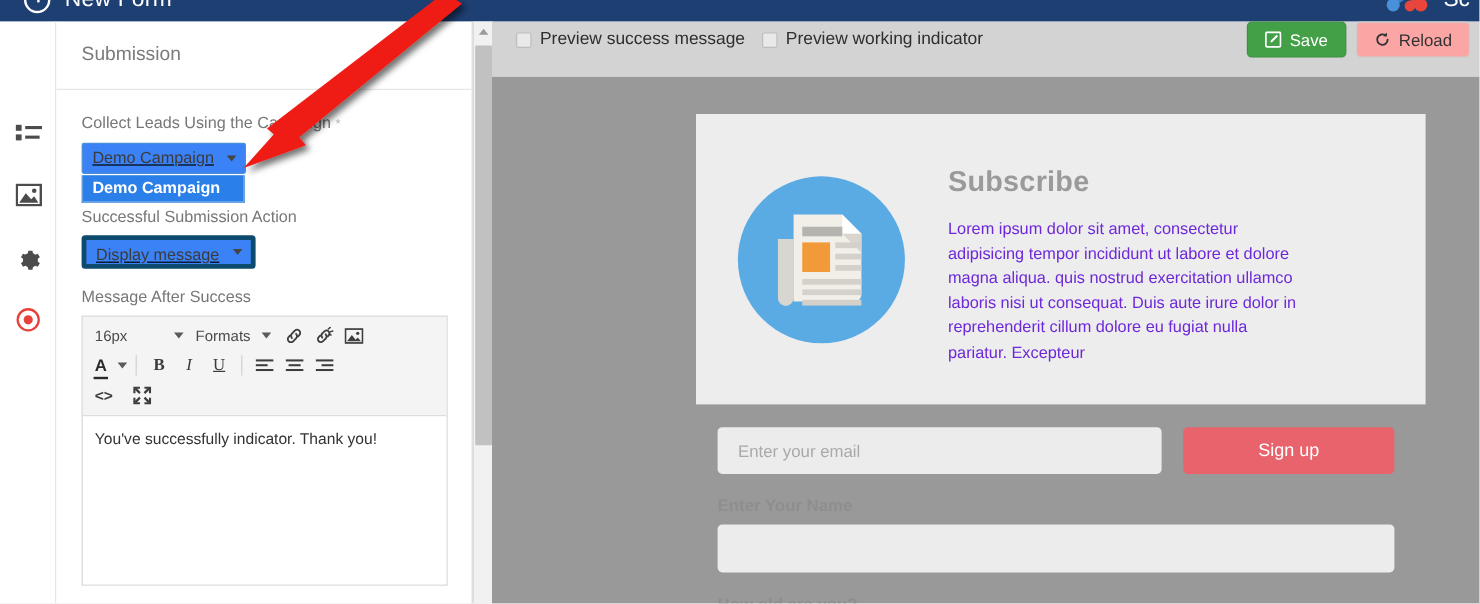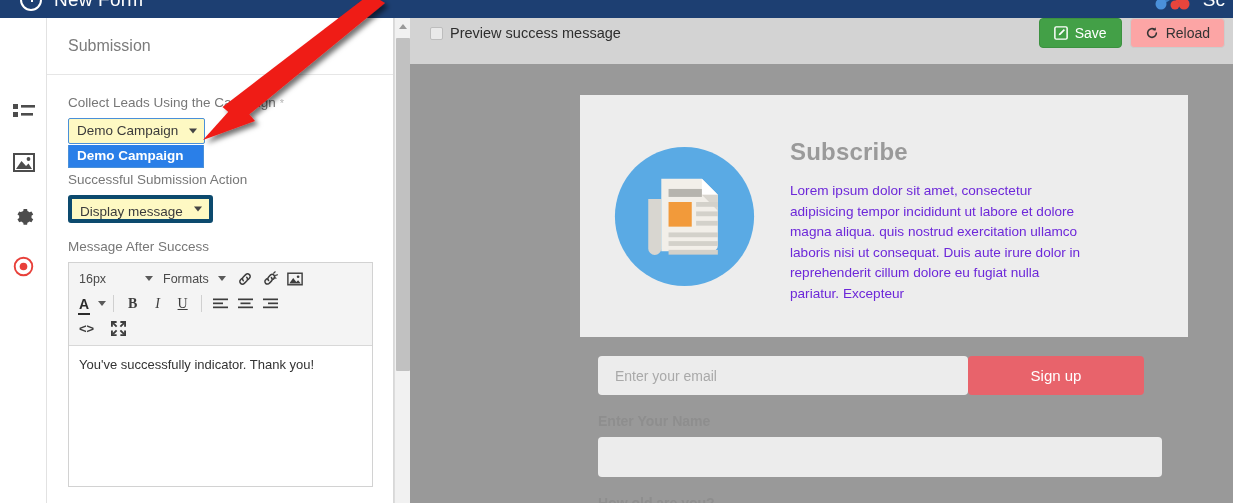--- a/index.html
+++ b/index.html
@@ -67,22 +67,23 @@
   .panel-body { padding: 20px 21px 0 21px; }
 
   .field-label {
     font-size: 13.5px; color: #777777; margin-bottom: 7px; line-height: 16px;
   }
   .req-star { color: #b9b9b9; font-size: 11px; }
 
   .select-box {
     position: relative; display: inline-block;
     min-width: 136px; height: 26px;
-    border: 1px solid #4a90d9; background: #fef9c3;
+    border: 1px solid #4a90d9; background: #3b82f6;
     border-radius: 2px;
+    text-decoration: underline;
   }
   .select-box.plain { border: 4px solid #0c4a6e; border-radius: 3px; height: 28px; }
   .select-text {
     font-size: 13.5px; color: #3b3b3b; line-height: 24px;
     padding: 0 26px 0 8px; white-space: nowrap;
   }
   .select-box.plain .select-text { line-height: 26px; }
   .caret {
     position: absolute; right: 7px; top: 50%; transform: translateY(-50%);
     width: 0; height: 0;
@@ -193,21 +194,21 @@
   .hero-icon { width: 145px; height: 145px; flex: none; }
   .hero-text { padding-top: 10px; }
   .hero-title {
     font-size: 24px; color: #9a9a9a; font-weight: bold;
     margin-bottom: 15px; letter-spacing: .2px;
   }
   .hero-body {
     font-size: 13.6px; color: #6d28d9; line-height: 20.5px; max-width: 300px;
   }
   .form-fields { padding: 19px 0 0 18px; }
-  .row-inline { display: flex; align-items: center; }
+  .row-inline { display: flex; align-items: center; gap: 18px; }
   .input-box {
     background: #ececec; border-radius: 4px; height: 39px;
     display: flex; align-items: center; padding: 0 17px;
     font-size: 14px; color: #a9a9a9;
   }
   .input-email { width: 370px; }
   .input-full { width: 564px; height: 40px; }
   .signup-btn {
     width: 176px; height: 39px; background: #e8636b; border-radius: 4px;
     display: flex; align-items: center; justify-content: center;
@@ -400,20 +401,24 @@
 
   <div class="panel-scroll">
     <div class="scroll-up"></div>
     <div class="scroll-thumb"></div>
   </div>
 
   <div class="preview-toolbar">
     <div class="cb-wrap">
       <span class="cb-box"></span>
       <span class="cb-text">Preview success message</span>
+    </div>
+    <div class="cb-wrap">
+      <span class="cb-box"></span>
+      <span class="cb-text">Preview working indicator</span>
     </div>
 
     <div class="tb-right">
       <div class="btn btn-save">
         <svg width="14" height="14" viewBox="0 0 16 16">
           <rect x="1" y="1" width="14" height="14" rx="1.5" fill="none" stroke="#ffffff" stroke-width="1.7"></rect>
           <path d="M11.2 3.4l1.4 1.4-5.4 5.4-1.9.5.5-1.9z" fill="#ffffff"></path>
         </svg>
         <span>Save</span>
       </div>

